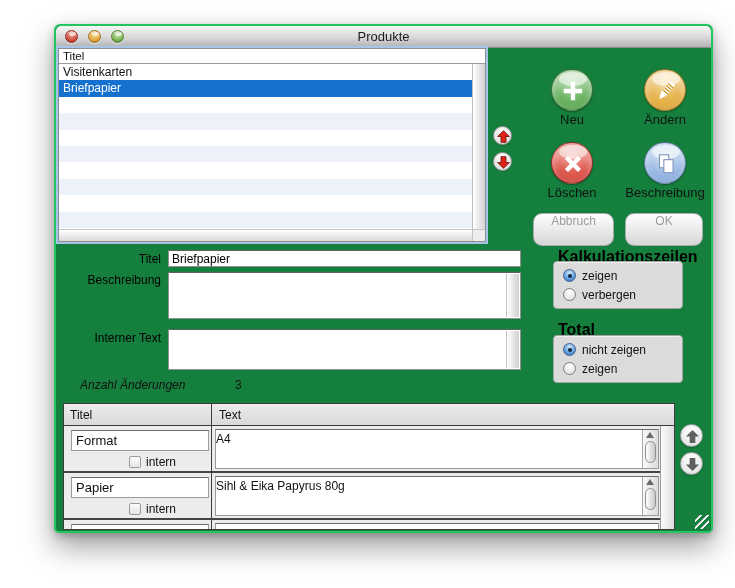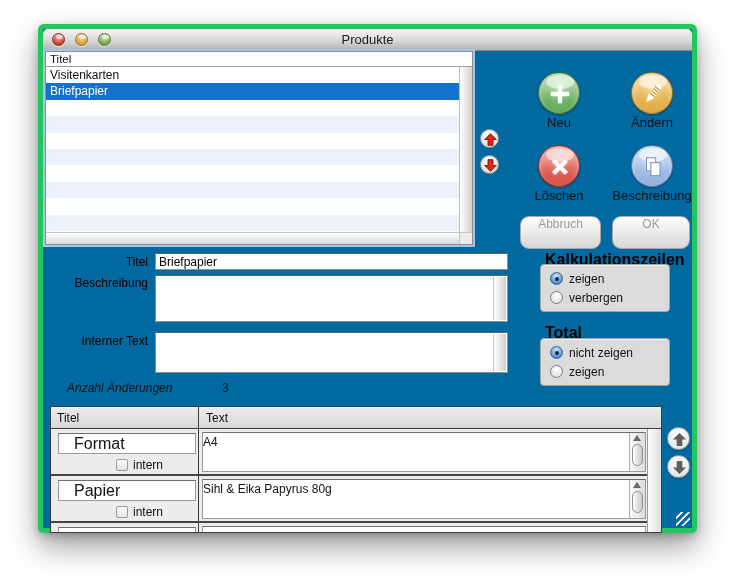--- a/index.html
+++ b/index.html
@@ -1,20 +1,20 @@
 <!DOCTYPE html>
 <html><head>
 <meta charset="utf-8">
 <style>
   html,body{margin:0;padding:0;background:#fff;}
   #stage{position:relative;width:735px;height:588px;background:#fff;overflow:hidden;
          font-family:"Liberation Sans","DejaVu Sans",sans-serif;color:#111;}
   
-  #win{position:absolute;left:38px;top:24px;width:659px;height:509px;
-       background:#0369a1;border:5px solid #22c55e;border-radius:6px 6px 5px 5px;
+  #win{position:absolute;left:54px;top:24px;width:659px;height:509px;
+       background:#15803d;border:2px solid #22c55e;border-radius:6px 6px 5px 5px;
        box-shadow:0 14px 30px rgba(0,0,0,.38),0 3px 8px rgba(0,0,0,.22);box-sizing:border-box;}
   #titlebar{position:absolute;left:0;top:0;right:0;height:21px;
        background:linear-gradient(#f6f6f6,#d8d8d8 55%,#b4b4b4);
        border-bottom:1px solid #8a8a8a;border-radius:5px 5px 0 0;}
   .tl{position:absolute;top:4px;width:13px;height:13px;border-radius:50%;box-shadow:inset 0 1px 1px rgba(255,255,255,.7),0 1px 1px rgba(255,255,255,.6);}
   .tl::after{content:"";position:absolute;left:3px;top:1px;width:7px;height:4px;border-radius:50%;background:rgba(255,255,255,.65);}
   #tl-close{left:9px;background:radial-gradient(circle at 50% 35%,#f0a79d,#cf4c3f 60%,#8e241a);border:1px solid #8e2c22;box-sizing:border-box;}
   #tl-min{left:32px;background:radial-gradient(circle at 50% 35%,#f7d88c,#e0a73b 60%,#a8741a);border:1px solid #9c7020;box-sizing:border-box;}
   #tl-zoom{left:55px;background:radial-gradient(circle at 50% 35%,#c9e8a8,#7ab253 60%,#4a7c2a);border:1px solid #567d33;box-sizing:border-box;}
   #win-title{position:absolute;left:0;right:0;top:3px;text-align:center;font-size:13px;color:#1d1d1d;}
@@ -94,21 +94,21 @@
       border:1px solid #3c3c3c;box-sizing:border-box;overflow:hidden;}
   #dt-header{position:absolute;left:0;top:0;right:0;height:22px;background:linear-gradient(#ececec,#d9d9d9);
       border-bottom:1px solid #3c3c3c;box-sizing:border-box;font-size:12px;}
   #dt-h-titel{position:absolute;left:6px;top:4px;} #dt-h-text{position:absolute;left:155px;top:4px;}
   #dt-coldiv{position:absolute;left:147px;top:0;bottom:0;width:1px;background:#3c3c3c;}
   #dt-vtrack{position:absolute;right:0;top:22px;bottom:0;width:14px;background:linear-gradient(to right,#fcfcfc,#dedede);
       border-left:1px solid #9a9a9a;box-sizing:border-box;}
   .trow{position:absolute;left:0;width:597px;height:45px;border-bottom:2px solid #454545;box-sizing:content-box;background:#ececec;}
   #trow-0{top:22px;} #trow-1{top:69px;} #trow-2{top:116px;height:11px;border-bottom:none;}
   .titel-box{position:absolute;left:7px;top:4px;width:138px;height:21px;background:#fff;
-      border:1px solid #9a9a9a;border-top-color:#6e6e6e;box-sizing:border-box;font-size:16px;line-height:19px;padding-left:15px;}
+      border:1px solid #9a9a9a;border-top-color:#6e6e6e;box-sizing:border-box;font-size:13px;line-height:19px;padding-left:4px;}
   .intern-wrap{position:absolute;left:65px;top:30px;height:13px;font-size:12px;line-height:13px;}
   .cbox{position:absolute;left:0;top:0;width:12px;height:12px;background:linear-gradient(#fdfdfd,#e4e4e4);
       border:1px solid #9a9a9a;border-radius:2px;box-sizing:border-box;}
   .intern-wrap .clabel{margin-left:17px;}
   .text-box{position:absolute;left:151px;top:3px;width:444px;height:40px;background:#fff;
       border:1px solid #9a9a9a;border-top-color:#6e6e6e;box-sizing:border-box;font-size:12px;padding:2px 20px 2px 0;}
   .cell-scroll{position:absolute;top:0;bottom:0;right:0;width:16px;background:linear-gradient(to right,#f8f8f8,#dcdcdc);
       border-left:1px solid #aaa;box-sizing:border-box;}
   .cell-scroll .sarr{position:absolute;left:3px;top:2px;width:0;height:0;border-left:4px solid transparent;border-right:4px solid transparent;border-bottom:6px solid #6a6a6a;}
   .cell-scroll .sthumb{position:absolute;left:2px;top:11px;width:11px;height:22px;border-radius:6px;

